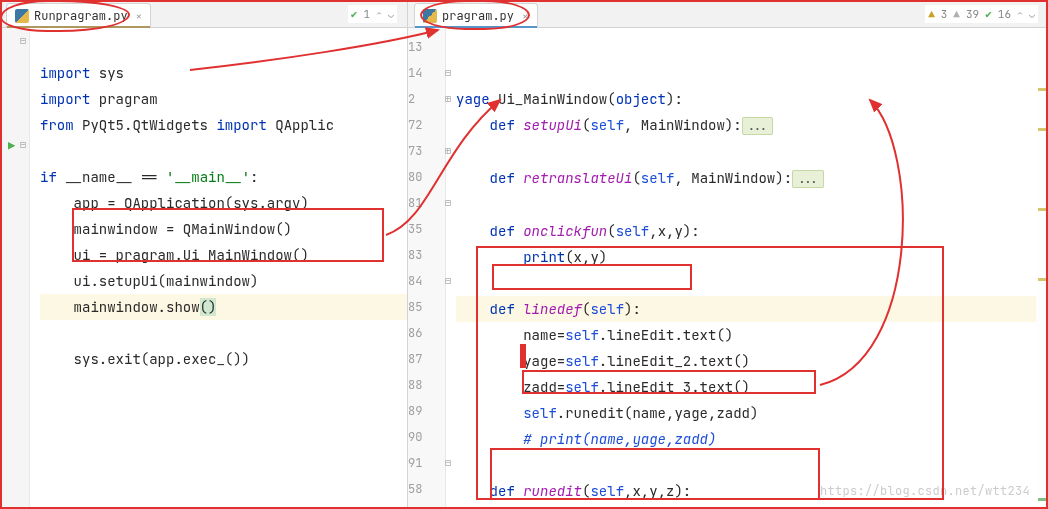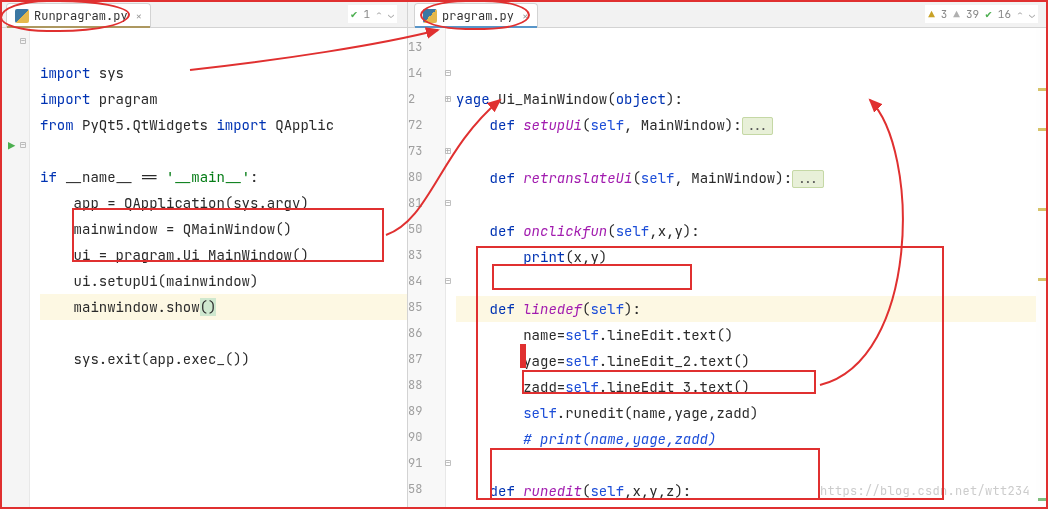--- a/index.html
+++ b/index.html
@@ -268,21 +268,21 @@
 
     <div class="editor-body">
       <div class="gutter">
 <div>13</div>
 <div>14</div>
 <div>2</div>
 <div>72</div>
 <div>73</div>
 <div>80</div>
 <div>81</div>
-<div>50</div>
+<div>35</div>
 <div>83</div>
 <div>84</div>
 <div>85</div>
 <div>86</div>
 <div>87</div>
 <div>88</div>
 <div>89</div>
 <div>90</div>
 <div>91</div>
 <div>58</div>

